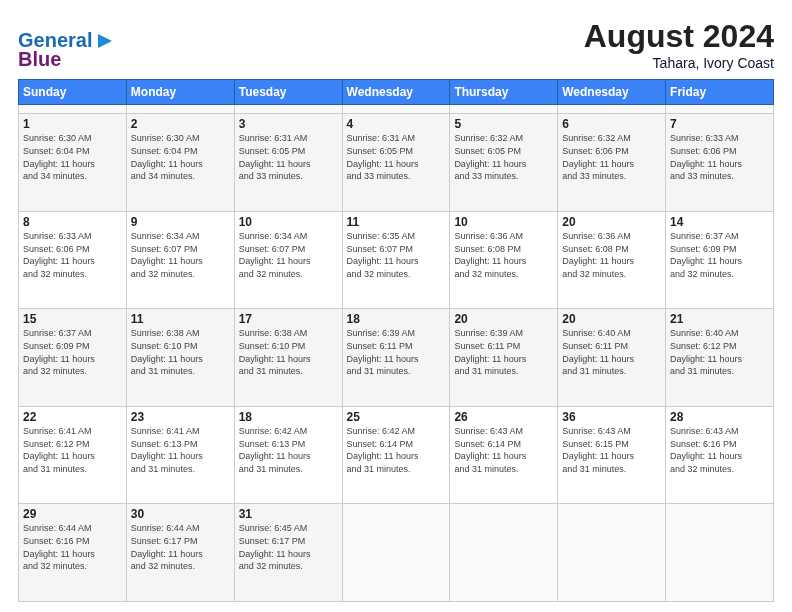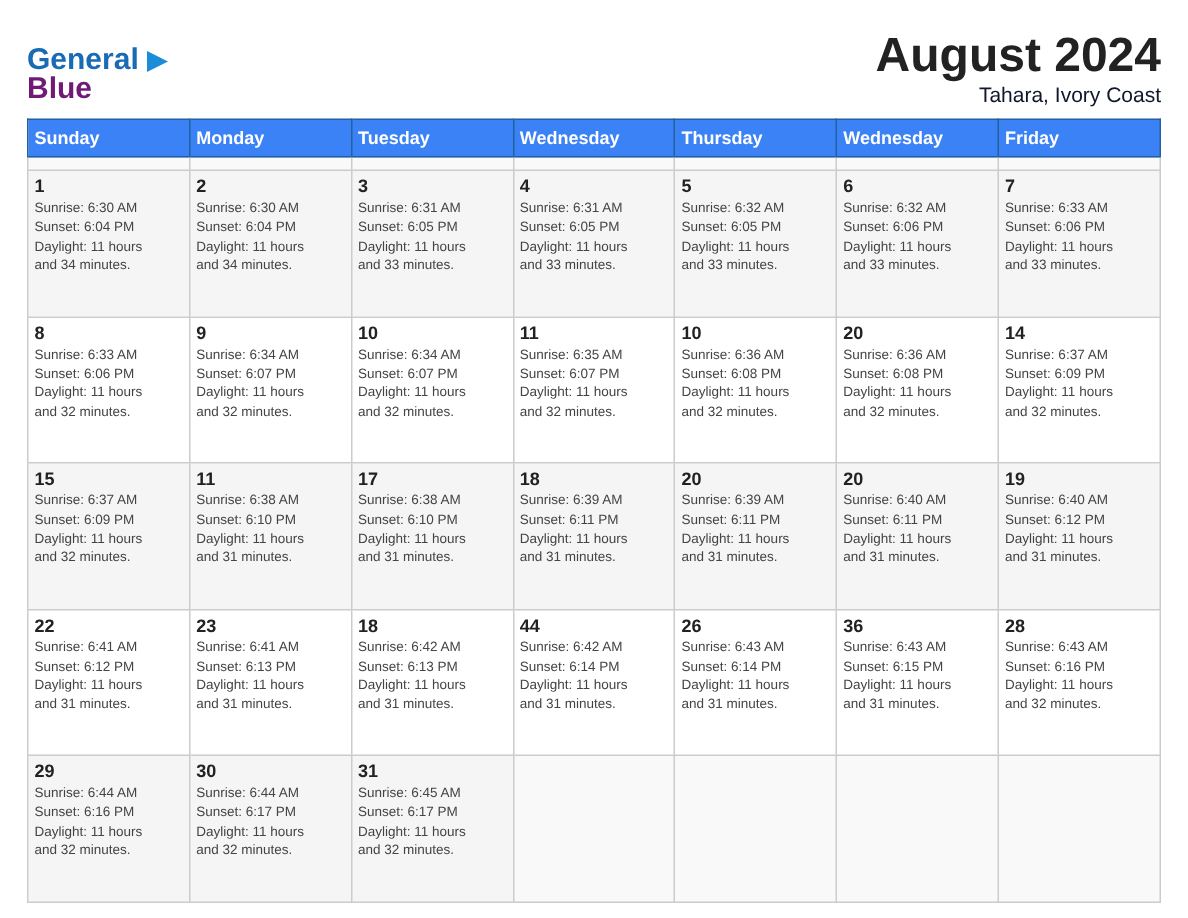--- a/index.html
+++ b/index.html
@@ -276,21 +276,21 @@
 and 31 minutes.</div>
           </td>
           <td>
             <span class="day-num">20</span>
             <div class="day-info" style="white-space: pre-line;">Sunrise: 6:40 AM
 Sunset: 6:11 PM
 Daylight: 11 hours
 and 31 minutes.</div>
           </td>
           <td>
-            <span class="day-num">19</span>
+            <span class="day-num">21</span>
             <div class="day-info" style="white-space: pre-line;">Sunrise: 6:40 AM
 Sunset: 6:12 PM
 Daylight: 11 hours
 and 31 minutes.</div>
           </td>
         </tr>
         <tr>
           <td>
             <span class="day-num">22</span>
             <div class="day-info" style="white-space: pre-line;">Sunrise: 6:41 AM
@@ -306,21 +306,21 @@
 and 31 minutes.</div>
           </td>
           <td>
             <span class="day-num">18</span>
             <div class="day-info" style="white-space: pre-line;">Sunrise: 6:42 AM
 Sunset: 6:13 PM
 Daylight: 11 hours
 and 31 minutes.</div>
           </td>
           <td>
-            <span class="day-num">44</span>
+            <span class="day-num">25</span>
             <div class="day-info" style="white-space: pre-line;">Sunrise: 6:42 AM
 Sunset: 6:14 PM
 Daylight: 11 hours
 and 31 minutes.</div>
           </td>
           <td>
             <span class="day-num">26</span>
             <div class="day-info" style="white-space: pre-line;">Sunrise: 6:43 AM
 Sunset: 6:14 PM
 Daylight: 11 hours

